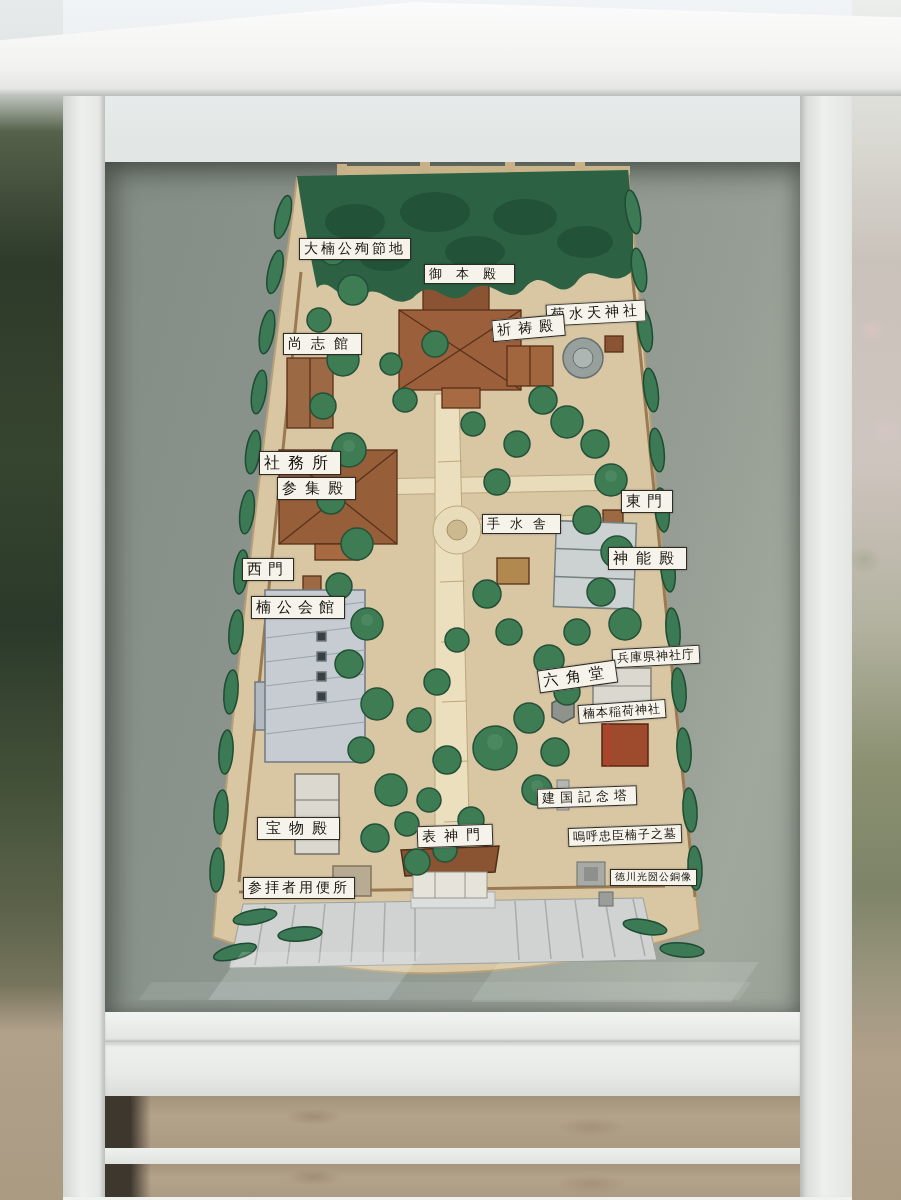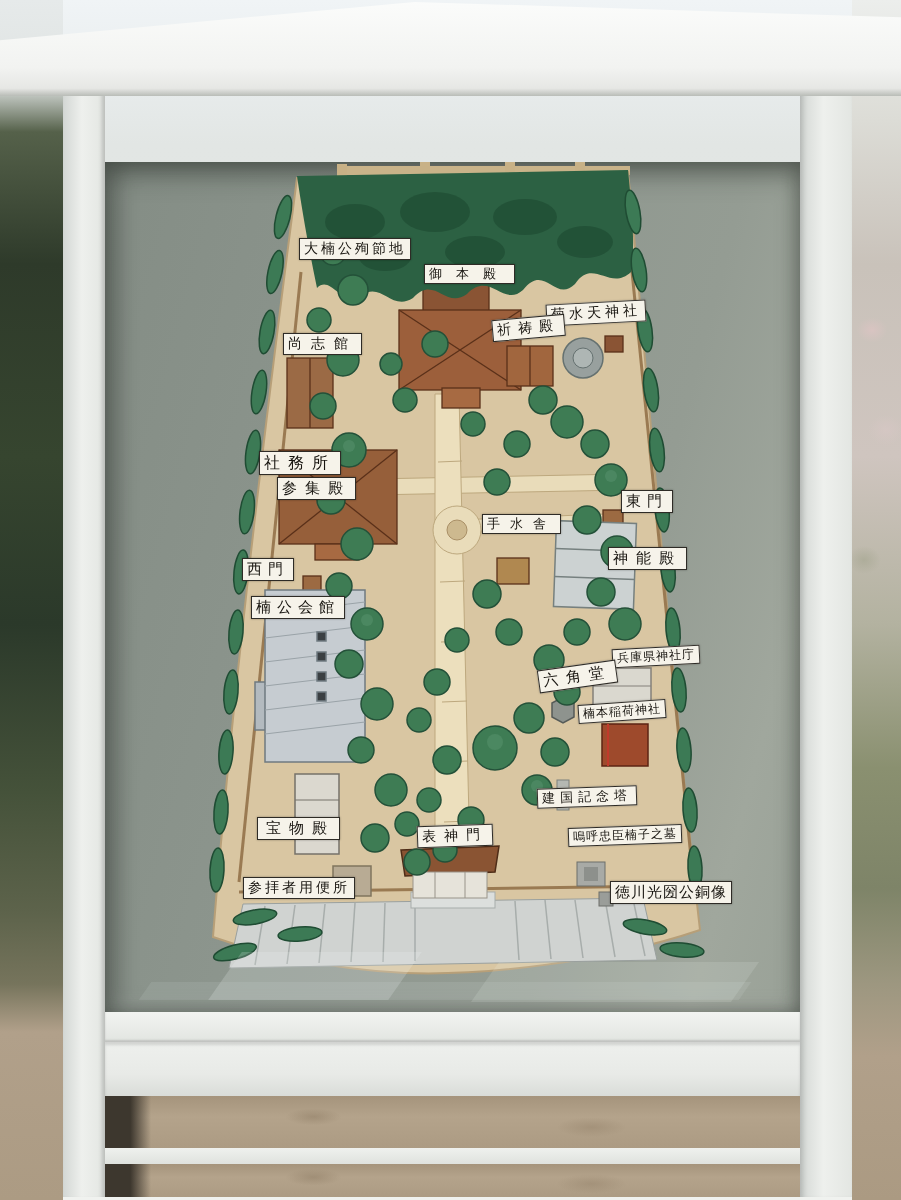--- a/index.html
+++ b/index.html
@@ -294,21 +294,21 @@
     <div class="mlabel" style="left:503px;top:385px;font-size:15px;letter-spacing:8px;">神能殿</div>
     <div class="mlabel" style="left:137px;top:396px;font-size:15px;letter-spacing:6px;">西門</div>
     <div class="mlabel" style="left:146px;top:434px;font-size:15px;letter-spacing:6px;">楠公会館</div>
     <div class="mlabel" style="left:507px;top:485px;font-size:12px;letter-spacing:1px;transform:rotate(-3deg);">兵庫県神社庁</div>
     <div class="mlabel" style="left:433px;top:503px;font-size:15px;letter-spacing:8px;transform:rotate(-8deg);">六角堂</div>
     <div class="mlabel" style="left:473px;top:540px;font-size:12px;letter-spacing:1px;transform:rotate(-4deg);">楠本稲荷神社</div>
     <div class="mlabel" style="left:432px;top:625px;font-size:13px;letter-spacing:5px;transform:rotate(-2deg);">建国記念塔</div>
     <div class="mlabel" style="left:152px;top:655px;font-size:15px;letter-spacing:8px;padding-left:8px;">宝物殿</div>
     <div class="mlabel" style="left:312px;top:663px;font-size:14px;letter-spacing:8px;transform:rotate(-2deg);">表神門</div>
     <div class="mlabel" style="left:463px;top:664px;font-size:12px;letter-spacing:1px;transform:rotate(-2deg);">嗚呼忠臣楠子之墓</div>
-    <div class="mlabel" style="left:505px;top:707px;font-size:15px;letter-spacing:1px;margin-top:12px;">徳川光圀公銅像</div>
+    <div class="mlabel" style="left:505px;top:707px;font-size:10px;letter-spacing:1px;">徳川光圀公銅像</div>
     <div class="mlabel" style="left:138px;top:715px;font-size:14px;letter-spacing:3px;">参拝者用便所</div>
 
     <div class="reflect" style="left:120px;top:790px;width:180px;height:48px;"></div>
     <div class="reflect" style="left:380px;top:800px;width:260px;height:40px;opacity:.7;"></div>
     <div class="reflect" style="left:40px;top:820px;width:600px;height:18px;opacity:.5;"></div>
   </div>
 
   <div id="sill" class="abs"></div>
   <div id="beam" class="abs"></div>
   <div id="gap1" class="abs gap">

